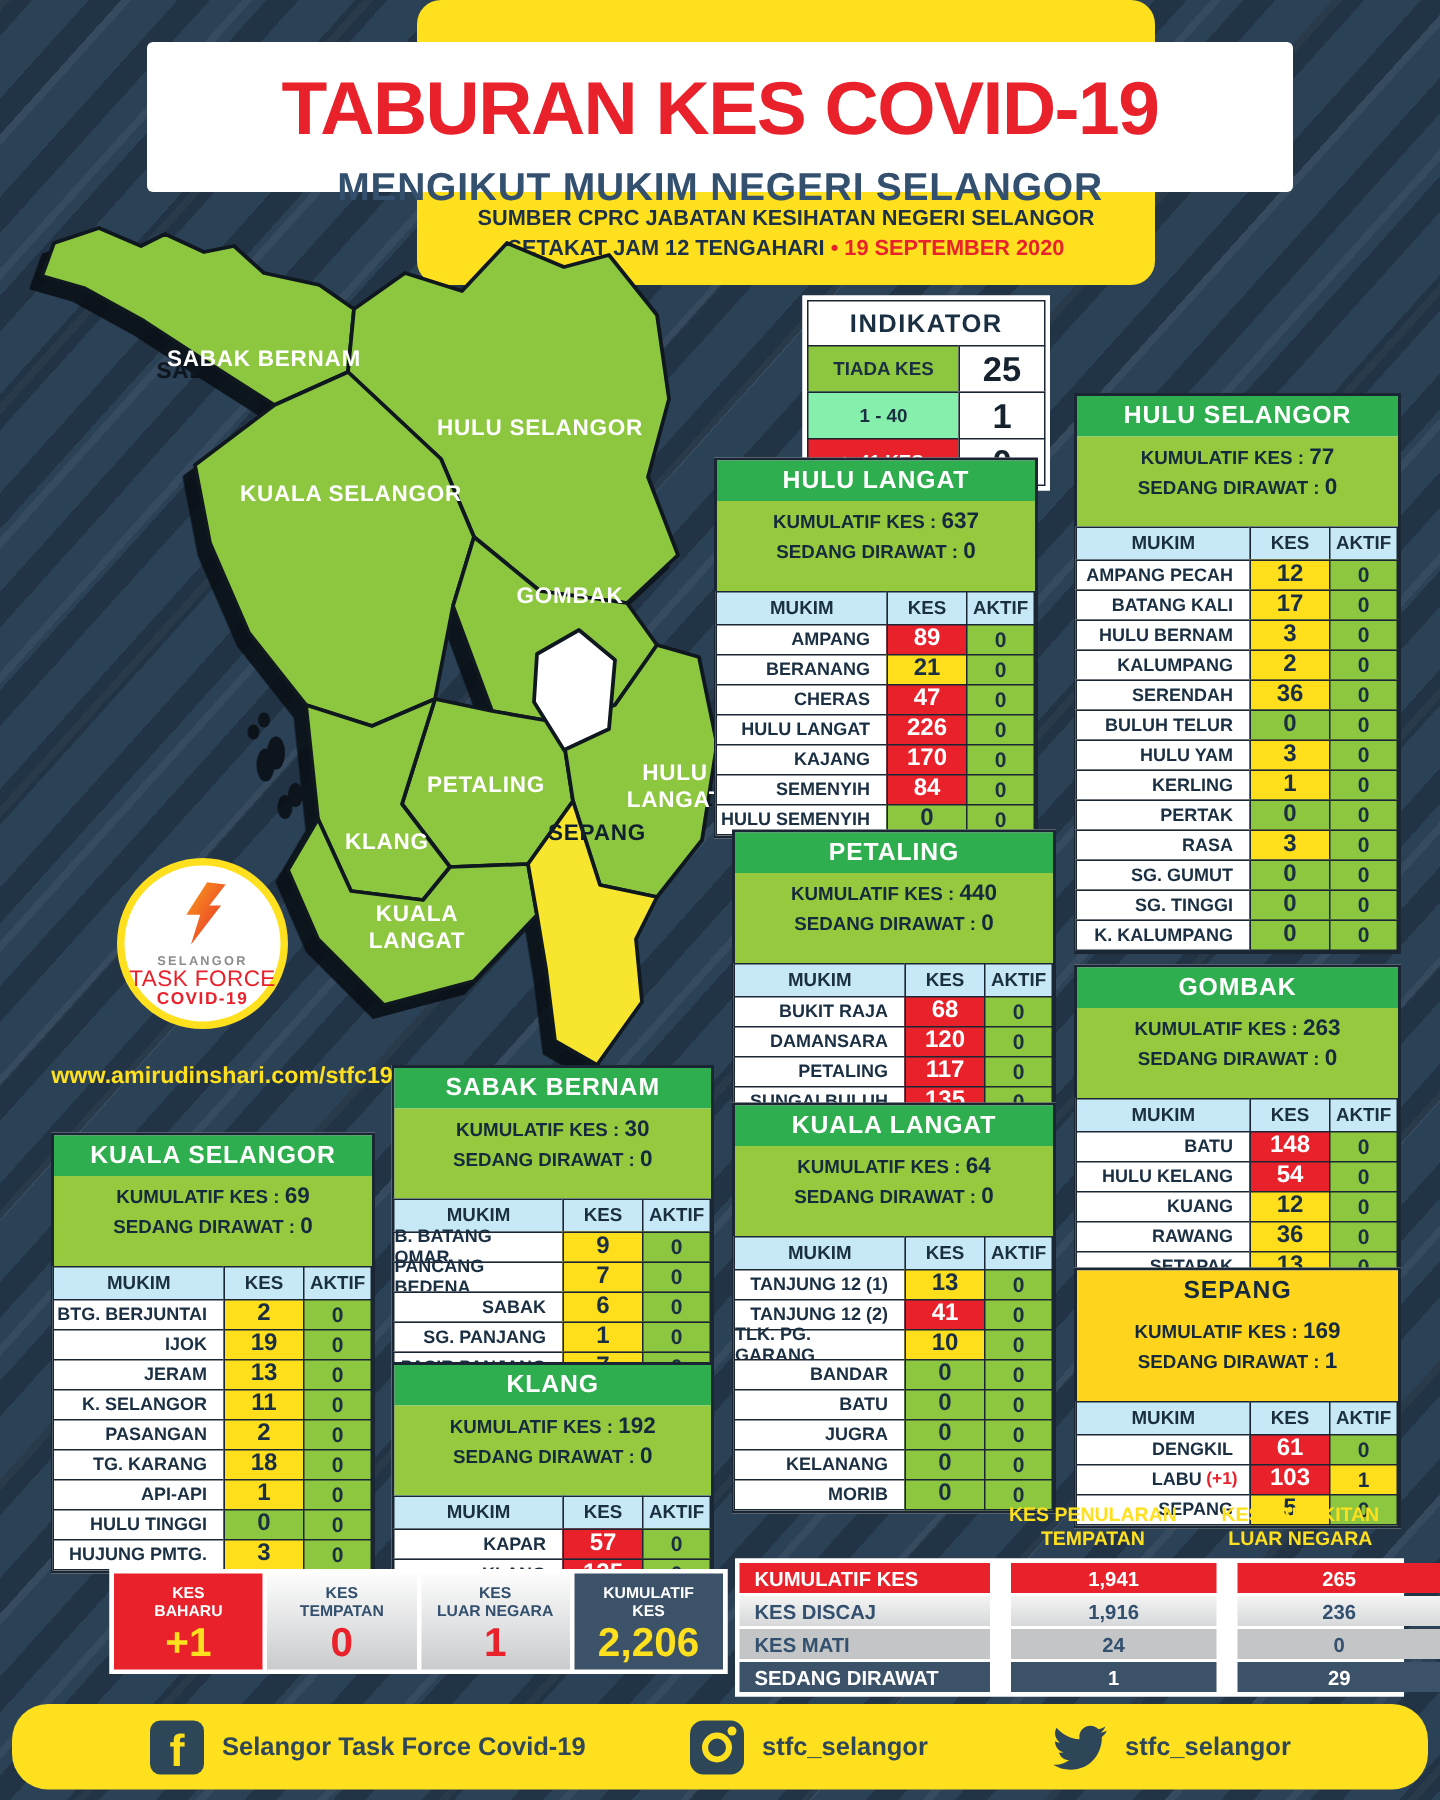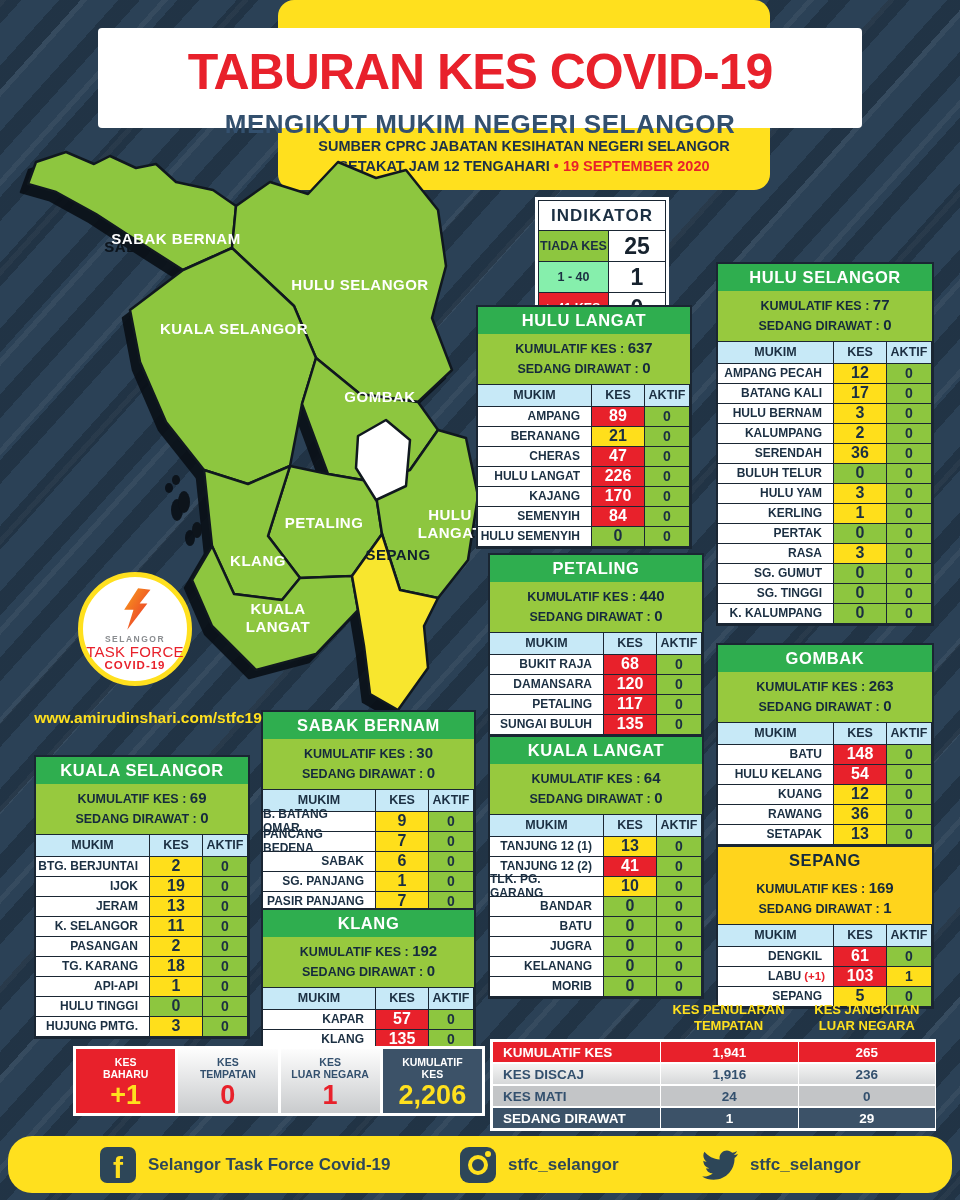--- a/index.html
+++ b/index.html
@@ -22,39 +22,39 @@
   
   .map{left:8px;top:148px;filter:drop-shadow(-7px 8px 0 rgba(8,14,20,.88))}
   .map polygon{stroke:#10181f;stroke-width:2.5;stroke-linejoin:round}
   .map .green{fill:#8dc63f}
   .map .yellow{fill:#f8e62e}
   .map .white{fill:#fff}
   .map .isle{fill:#0d141b;stroke:none}
   .map text{font-family:"Liberation Sans",sans-serif;font-weight:800;font-size:15px;fill:#fff;text-anchor:middle;letter-spacing:.5px}
   .map text.dark{fill:#10202e}
   
-  .indikator{left:535px;top:197px;width:134px}
+  .indikator{left:535px;top:197px;width:165px}
   .ind-box{background:#fff;border:3px solid #fff}
   .ind-title{background:#fff;color:#1b2f42;font-weight:800;font-size:17px;text-align:center;height:29px;line-height:29px;border:1px solid #1a2633;letter-spacing:1px}
   .ind-row{display:grid;grid-template-columns:1fr 57px;margin-top:-1px}
   .ind-label,.ind-value{border:1px solid #1a2633;height:32px;display:flex;align-items:center;justify-content:center;font-weight:800;box-sizing:border-box}
   .ind-label{font-size:12.5px;color:#1b2f42}
   .ind-label[data-color="green"]{background:#8dc63f}
   .ind-label[data-color="yellow"]{background:#86efac}
   .ind-label[data-color="red"]{background:#e8212b;color:#fff}
   .ind-value{background:#fff;color:#16222e;font-size:23px;margin-left:-1px}
   .ind-footer{color:#fff;font-weight:800;font-size:14.5px;text-align:center;margin-top:7px;letter-spacing:.5px}
   
   .dtable{background:#fff;border:2px solid #1a2633}
   .dt-title{height:27px;line-height:27px;text-align:center;font-weight:800;font-size:16.5px;letter-spacing:.6px}
   .theme-green .dt-title{background:#2fae4f;color:#fff}
   .theme-green .dt-sub{background:#97c93e}
   .theme-yellow .dt-title{background:#ffd41c;color:#152a3d}
   .theme-yellow .dt-sub{background:#ffd41c}
-  .dt-sub{padding:4px 0 5px;text-align:center;color:#152a3d;font-size:12.5px;font-weight:800;line-height:1.35}
+  .dt-sub{padding:4px 0 15px;text-align:center;color:#152a3d;font-size:12.5px;font-weight:800;line-height:1.35}
   .dt-sub b{font-size:15px}
   .dt-colhead,.dt-row{display:grid;grid-template-columns:1fr 53px 45px}
   .dt-colhead span{background:#c7e9f7;color:#1b2f42;font-size:12.5px;font-weight:800;height:23px;display:flex;align-items:center;justify-content:center;border:1px solid #1a2633;box-sizing:border-box;margin-left:-1px}
   .dt-row{margin-top:-1px}
   .c{border:1px solid #1a2633;height:21px;display:flex;align-items:center;justify-content:center;font-weight:800;box-sizing:border-box;background:#fff;margin-left:-1px}
   .c.mukim{justify-content:flex-end;padding-right:8px;font-size:12px;color:#1b2f42}
   .c.kes{font-size:16px}
   .c.aktif{font-size:14px}
   .c[data-color="red"]{background:#e8212b;color:#fff}
   .c[data-color="yellow"]{background:#ffdf1b;color:#1b2f42}
@@ -80,21 +80,21 @@
   .sumbox[data-box="light"]{background:linear-gradient(#fdfdfd,#c9cbcd)}
   .sumbox[data-box="light"] .sb-l{color:#33506e}
   .sumbox[data-box="light"] .sb-v{color:#e8212b}
   .sumbox[data-box="navy"]{background:#3c5268}
   .sumbox[data-box="navy"] .sb-l{color:#fff}
   .sumbox[data-box="navy"] .sb-v{color:#ffe01e}
   
   .sumtable-wrap{left:490px;top:1002px;width:446px}
   .st-heads{margin-left:38%;display:grid;grid-template-columns:1fr 1fr;text-align:center;color:#ffe01e;font-size:13px;font-weight:800;line-height:1.2;margin-bottom:6px}
   .st-table{background:#fff;border:3px solid #fff;display:grid;gap:2px}
-  .st-row{display:grid;grid-template-columns:38% 31% 31%;gap:1px;height:20px}
+  .st-row{display:grid;grid-template-columns:38% 31% 31%;gap:14px;height:20px}
   .st-label{display:flex;align-items:center;padding-left:10px;font-size:13.5px;font-weight:800}
   .st-v{display:flex;align-items:center;justify-content:center;font-size:13.5px;font-weight:800}
   .st-row[data-tone="red"] span{background:#e8212b;color:#fff}
   .st-row[data-tone="light"] span{background:linear-gradient(#f4f4f4,#d6d8d9);color:#33506e}
   .st-row[data-tone="silver"] span{background:#c3c5c7;color:#33506e}
   .st-row[data-tone="navy"] span{background:#3c5268;color:#fff}
   
   .social{left:8px;top:1136px;width:944px;height:57px;background:#ffe01e;border-radius:24px}
   .soc-item{position:absolute;top:0;height:57px;display:flex;align-items:center;gap:12px}
   .soc-text{color:#2d4658;font-weight:800;font-size:17px}

